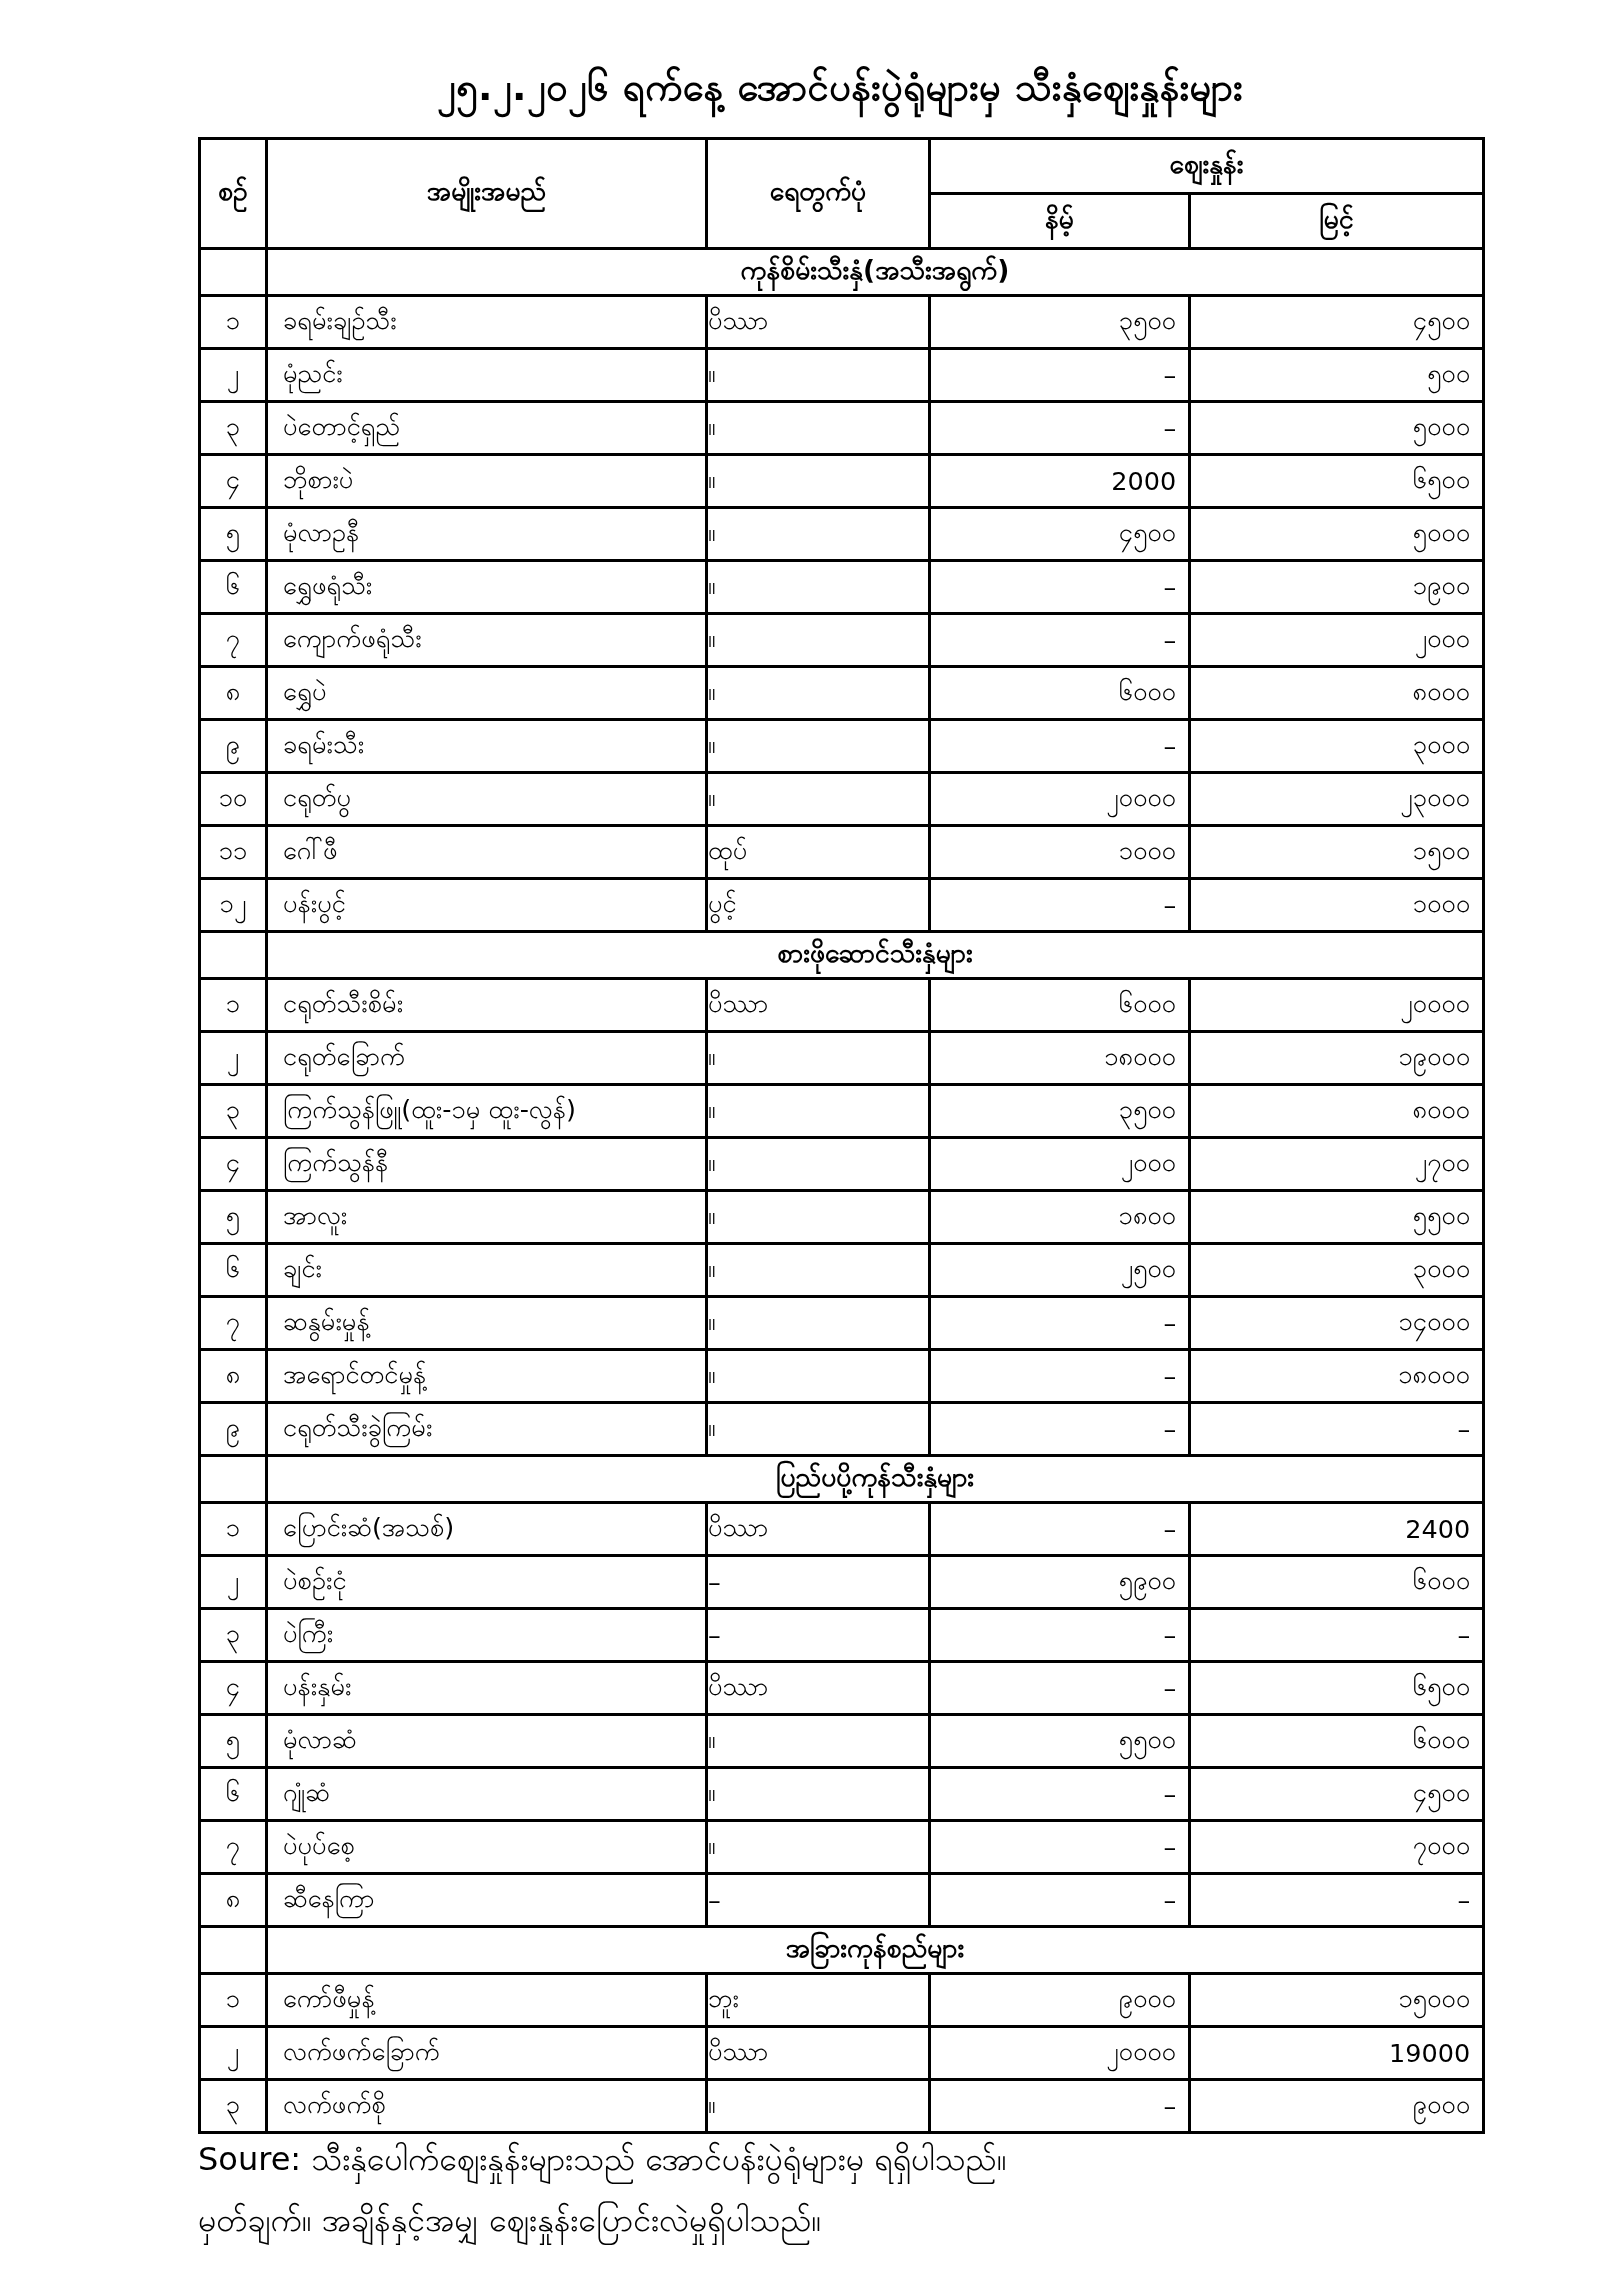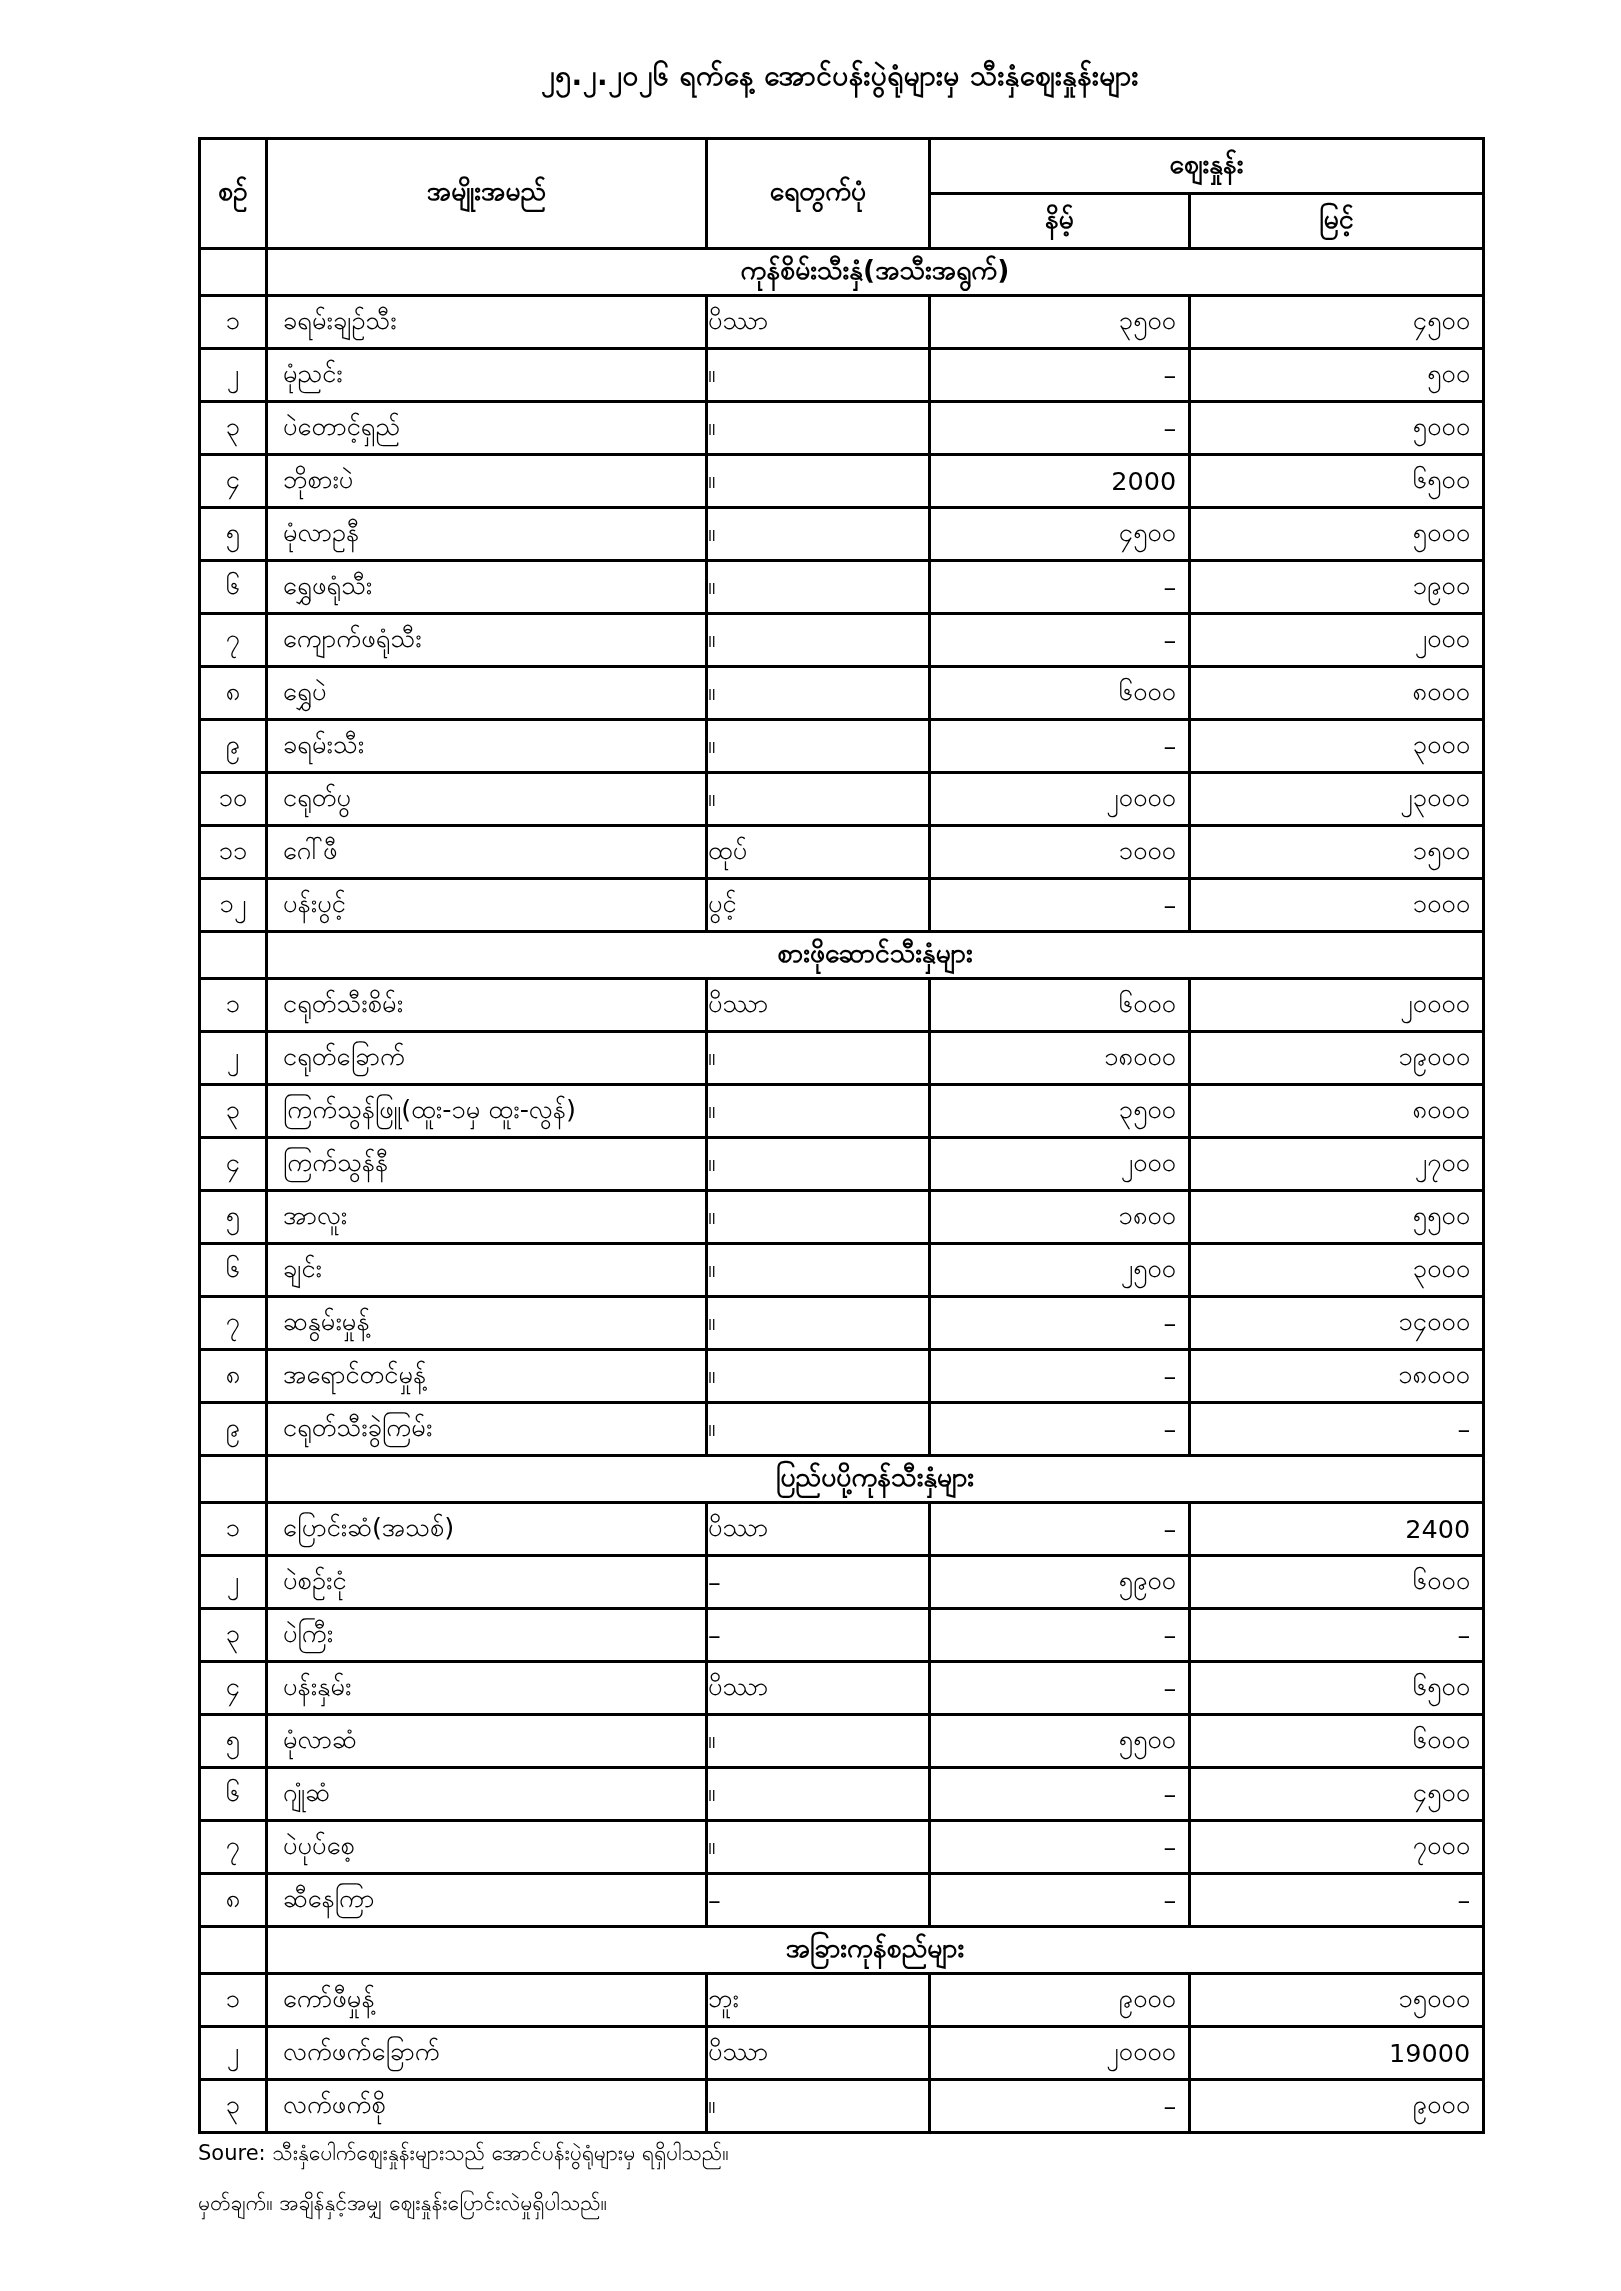--- a/index.html
+++ b/index.html
@@ -5,23 +5,23 @@
   html,body{margin:0;padding:0;background:#ffffff;}
   .page{
     position:relative;
     width:1621px;height:2292px;
     background:#ffffff;
     font-family:"DejaVu Sans", sans-serif;
     color:#000;
   }
   .doc-title{
     position:absolute;
-    top:57px;left:198px;width:1284px;
+    top:63px;left:198px;width:1284px;
     text-align:center;
-    font-size:28px;font-weight:bold;
+    font-size:38px;font-weight:bold;
     letter-spacing:0.5px;
   }
   table.price-table{
     position:absolute;
     top:137px;left:198px;
     width:1284px;
     border-collapse:collapse;
     table-layout:fixed;
   }
   table.price-table col.c-no{width:67px;}
@@ -53,21 +53,21 @@
     font-size:26.5px;
     border-radius:11px;
   }
   td.cell-no{text-align:center;vertical-align:middle;}
   td.cell-name{text-align:left;vertical-align:middle;padding-left:15px;}
   td.cell-unit{vertical-align:middle;}
   td.cell-low,td.cell-high{text-align:right;vertical-align:middle;padding-right:11.8px;}
   .footer{
     position:absolute;
     left:198px;top:2143px;width:1353px;
-    font-size:21px;
+    font-size:32px;
     line-height:1.0;
   }
   .footer .f-line{margin:0 0 29px 0;}
 </style>
 </head>
 <body>
 
 <div class="page">
 
   <div class="doc-title">၂၅.၂.၂၀၂၆ ရက်နေ့ အောင်ပန်းပွဲရုံများမှ သီးနှံဈေးနှုန်းများ</div>

